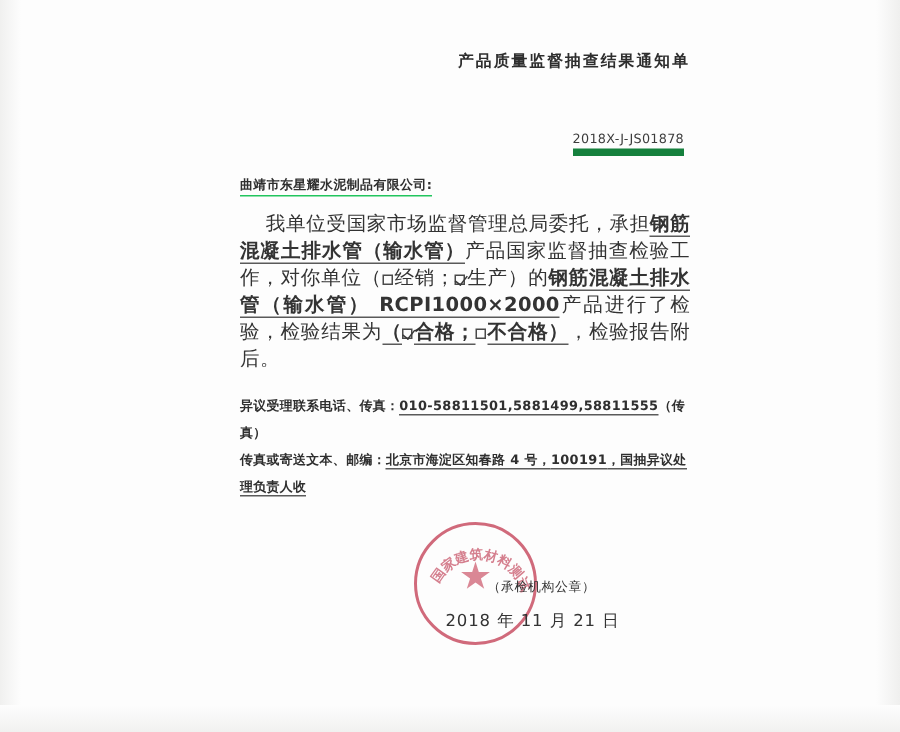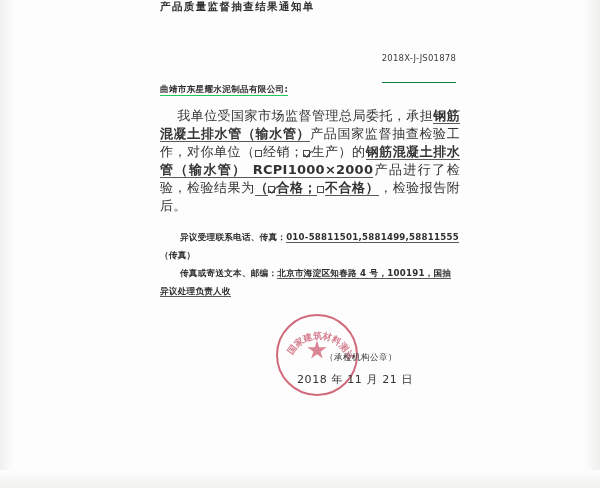--- a/index.html
+++ b/index.html
@@ -47,37 +47,38 @@
   
   #content {
     position: absolute;
     left: 160px;
     top: 0;
     width: 300px;
     color: #3a3a3a;
   }
 
   .doc-title {
-    text-align: left;
+    text-align: right;
     font-size: 10.5px;
     font-weight: bold;
     letter-spacing: 1.4px;
     color: #2e2e2e;
+    margin-top: 34px;
   }
 
   .doc-number-row {
     text-align: right;
     margin-top: 32px;
     padding-right: 4px;
   }
   .doc-number {
     font-size: 8.5px;
     color: #3c3c3c;
-    border-bottom: 1px solid #15803d;
-    padding-bottom: 19px;
+    border-bottom: 5px solid #15803d;
+    padding-bottom: 1px;
     letter-spacing: 0.2px;
     margin-left: 43px;
   }
 
   .recipient-row {
     margin-top: 12px;
   }
   .recipient {
     font-size: 8.6px;
     font-weight: bold;
@@ -125,21 +126,21 @@
   }
 
   .contact-block {
     margin-top: 13px;
     font-size: 8.6px;
     line-height: 18px;
     letter-spacing: 0.25px;
     font-weight: bold;
     color: #2f2f2f;
   }
-  .contact-block .lead { text-indent: 17.2px; display: inline; margin-left: 20px; }
+  .contact-block .lead { text-indent: 17.2px; display: inline; }
 
   
   #sign-area {
     position: relative;
     margin-top: 18px;
     height: 72px;
   }
   #seal-stamp {
     position: absolute;
     left: 116px;

